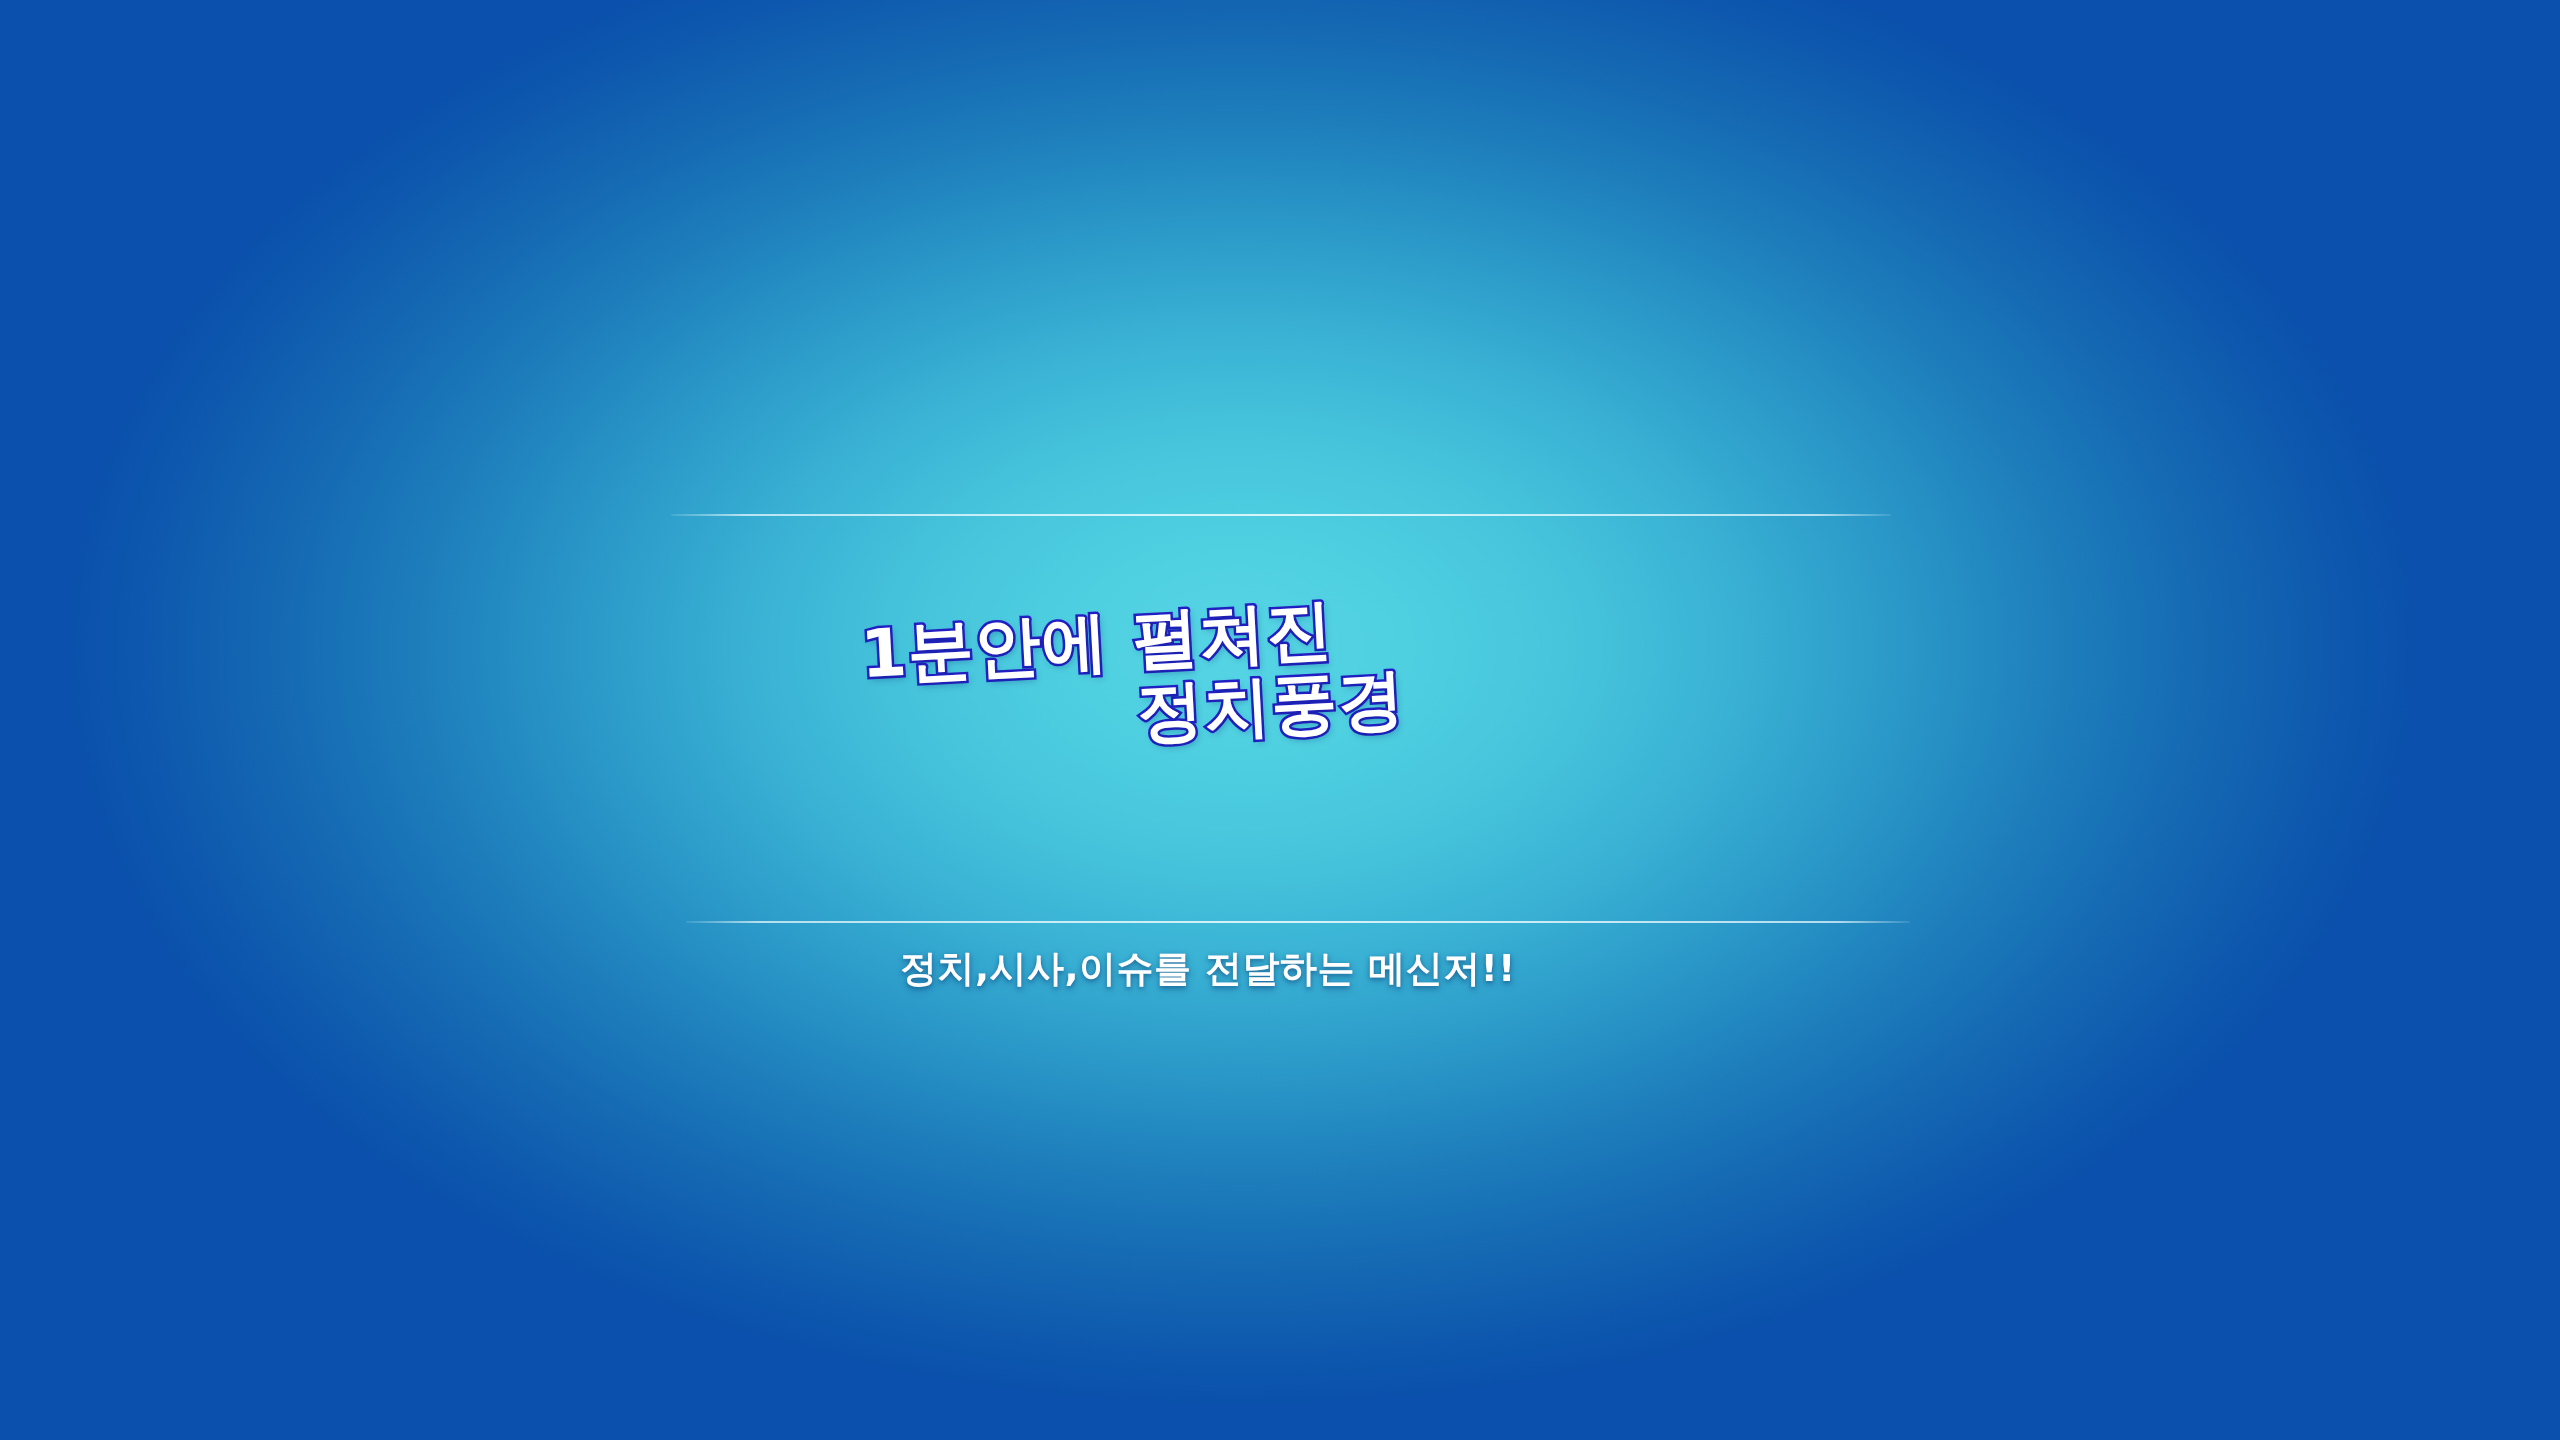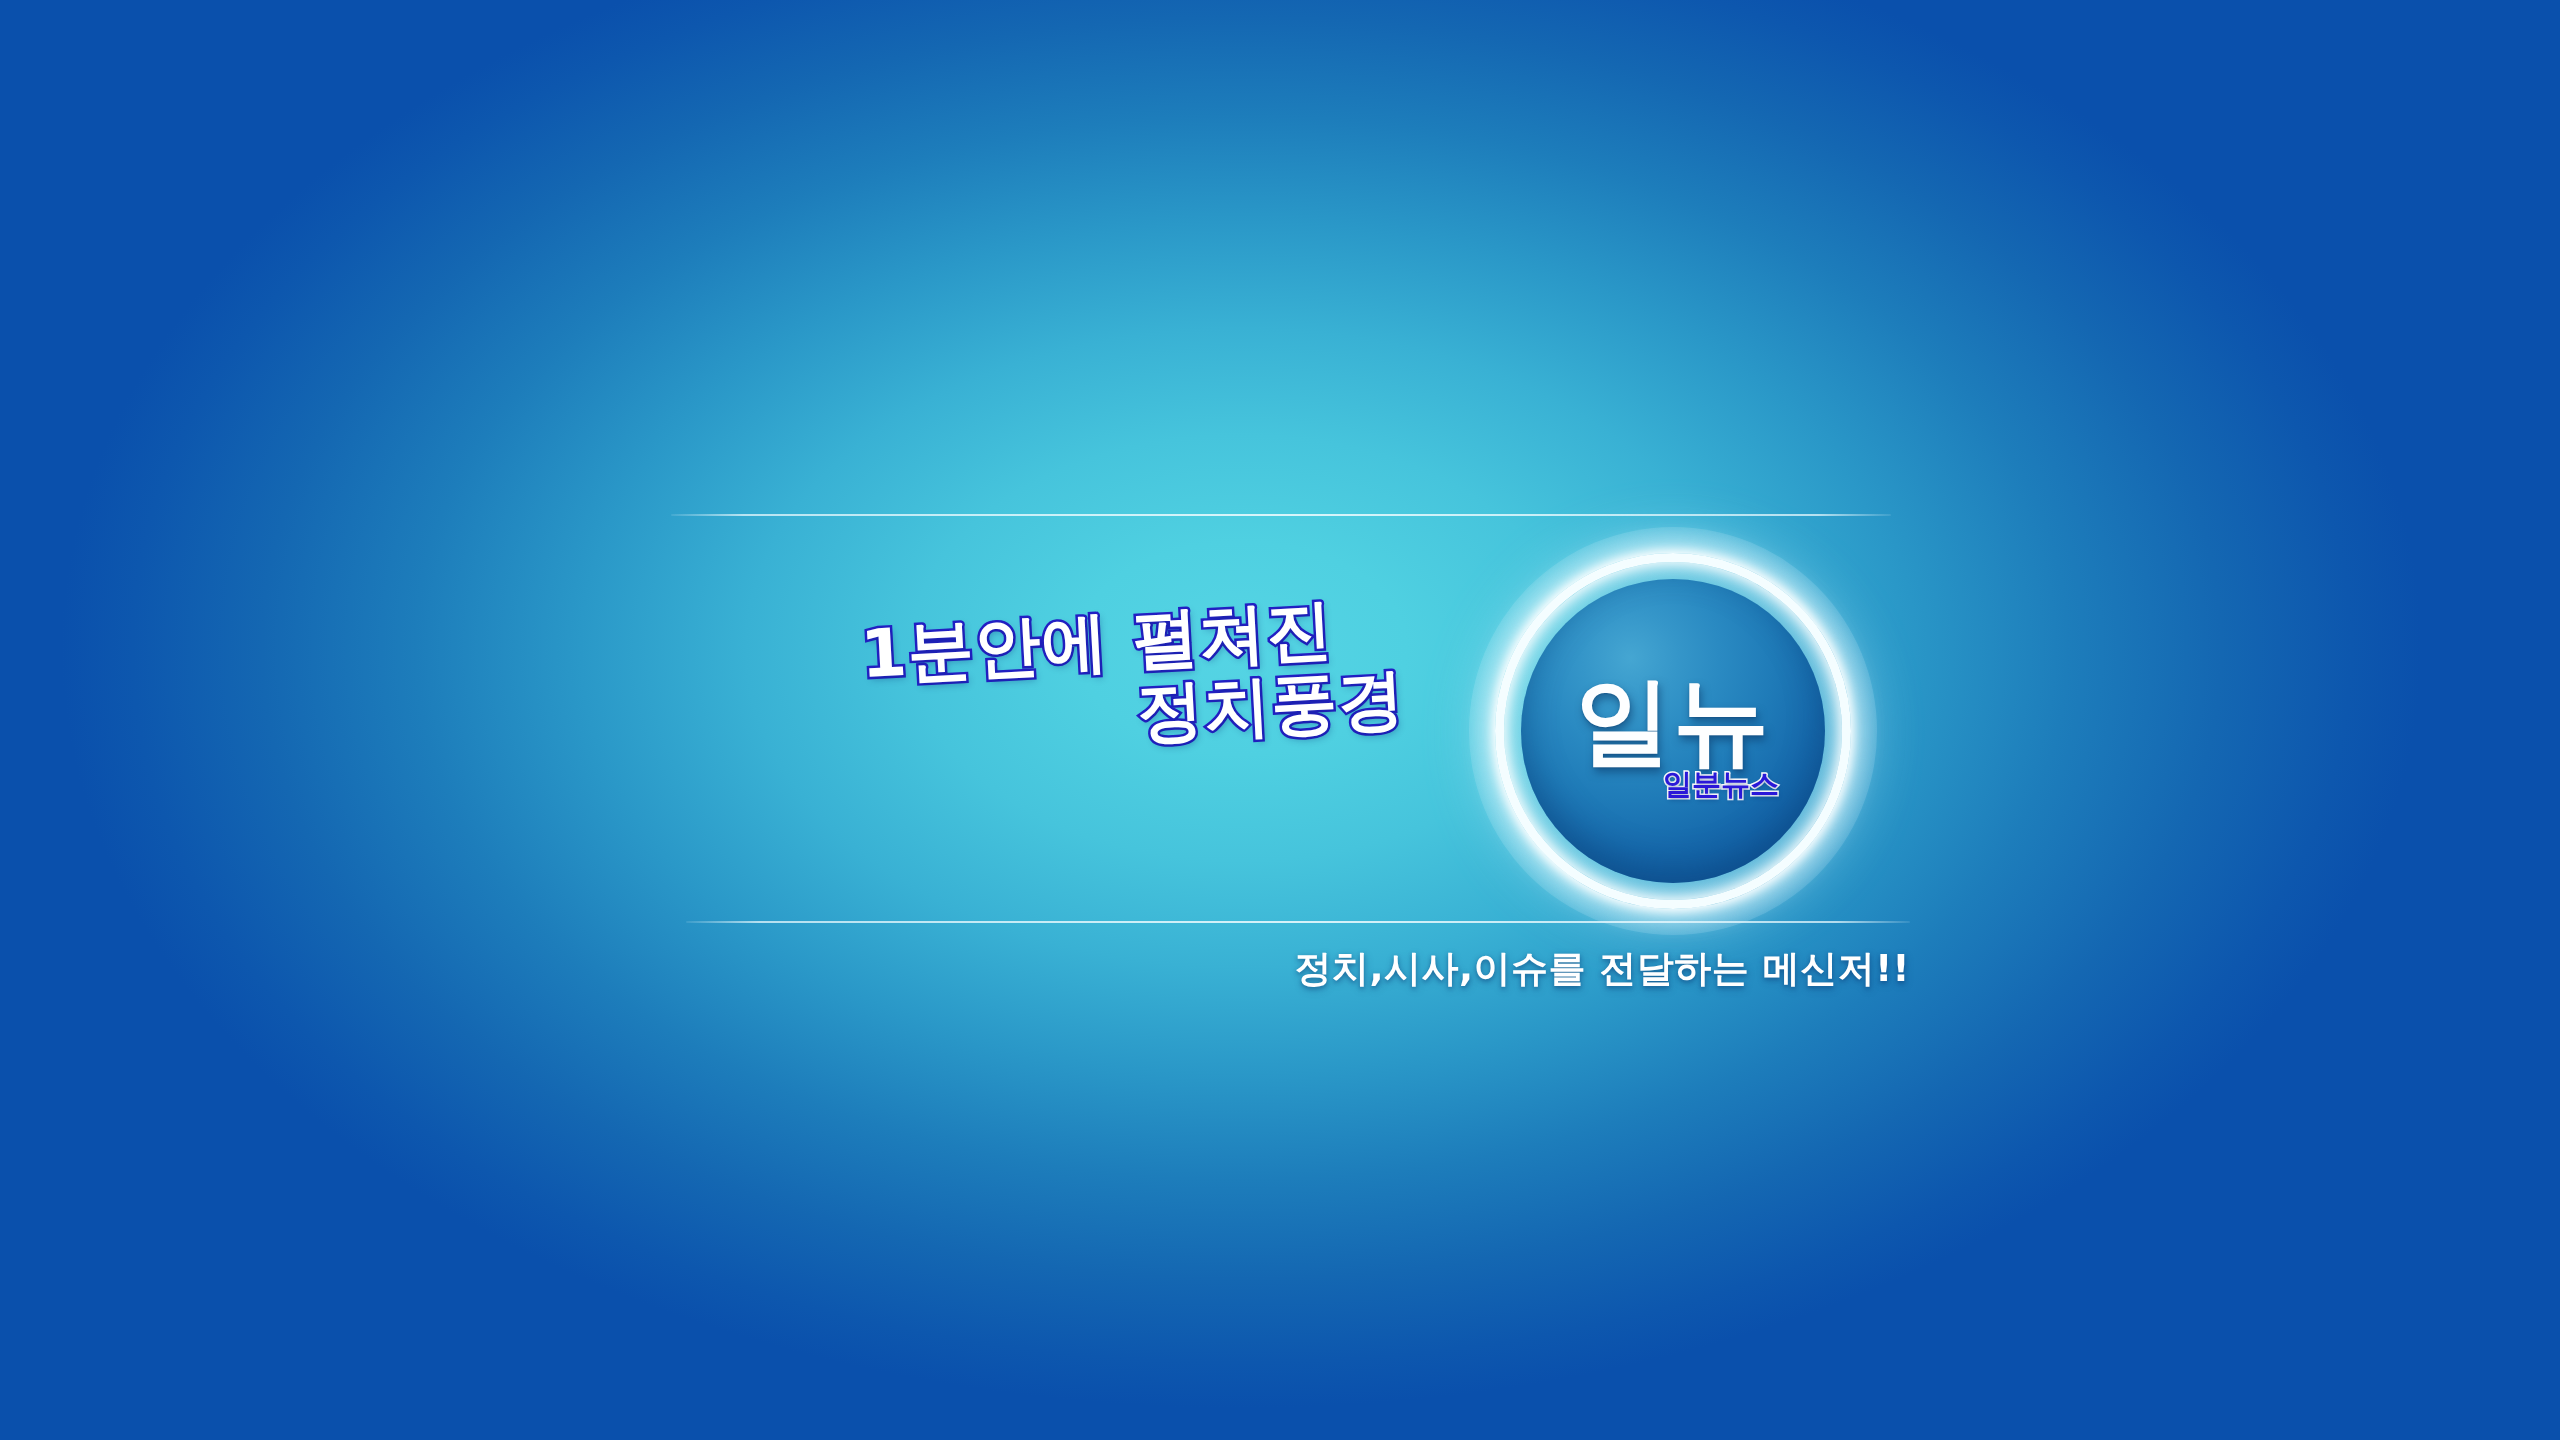--- a/index.html
+++ b/index.html
@@ -157,21 +157,21 @@
     paint-order: stroke fill;
     text-shadow: 1px 2px 4px rgba(10,40,110,0.40);
   }
 
   
   #tagline {
     position: absolute;
     left: 900px;
     top: 944px;
     width: 1010px;
-    text-align: right;
+    text-align: left;
     font-size: 37px;
     font-weight: 700;
     letter-spacing: 0.5px;
     color: #ffffff;
     text-shadow:
       0 2px 4px rgba(10,50,110,0.46),
       1px 3px 9px rgba(10,50,110,0.28);
   }
 </style>
 </head>
@@ -179,25 +179,18 @@
 
 <div id="stage">
 
   <div class="rule" id="rule-top"></div>
 
   <div id="headline">
     <span class="headline-line" id="headline-line-1">1분안에 펼쳐진</span>
     <span class="headline-line" id="headline-line-2">정치풍경</span>
   </div>
 
-  <div id="logo-badge">
-    <div id="logo-halo"></div>
-    <div id="logo-ring"></div>
-    <div id="logo-disc"></div>
-    <div id="logo-word">일뉴</div>
-    <div id="logo-sub">일분뉴스</div>
-  </div>
 
   <div class="rule" id="rule-bottom"></div>
 
   <div id="tagline">정치,시사,이슈를 전달하는 메신저!!</div>
 
 </div>
 
 </body></html>

